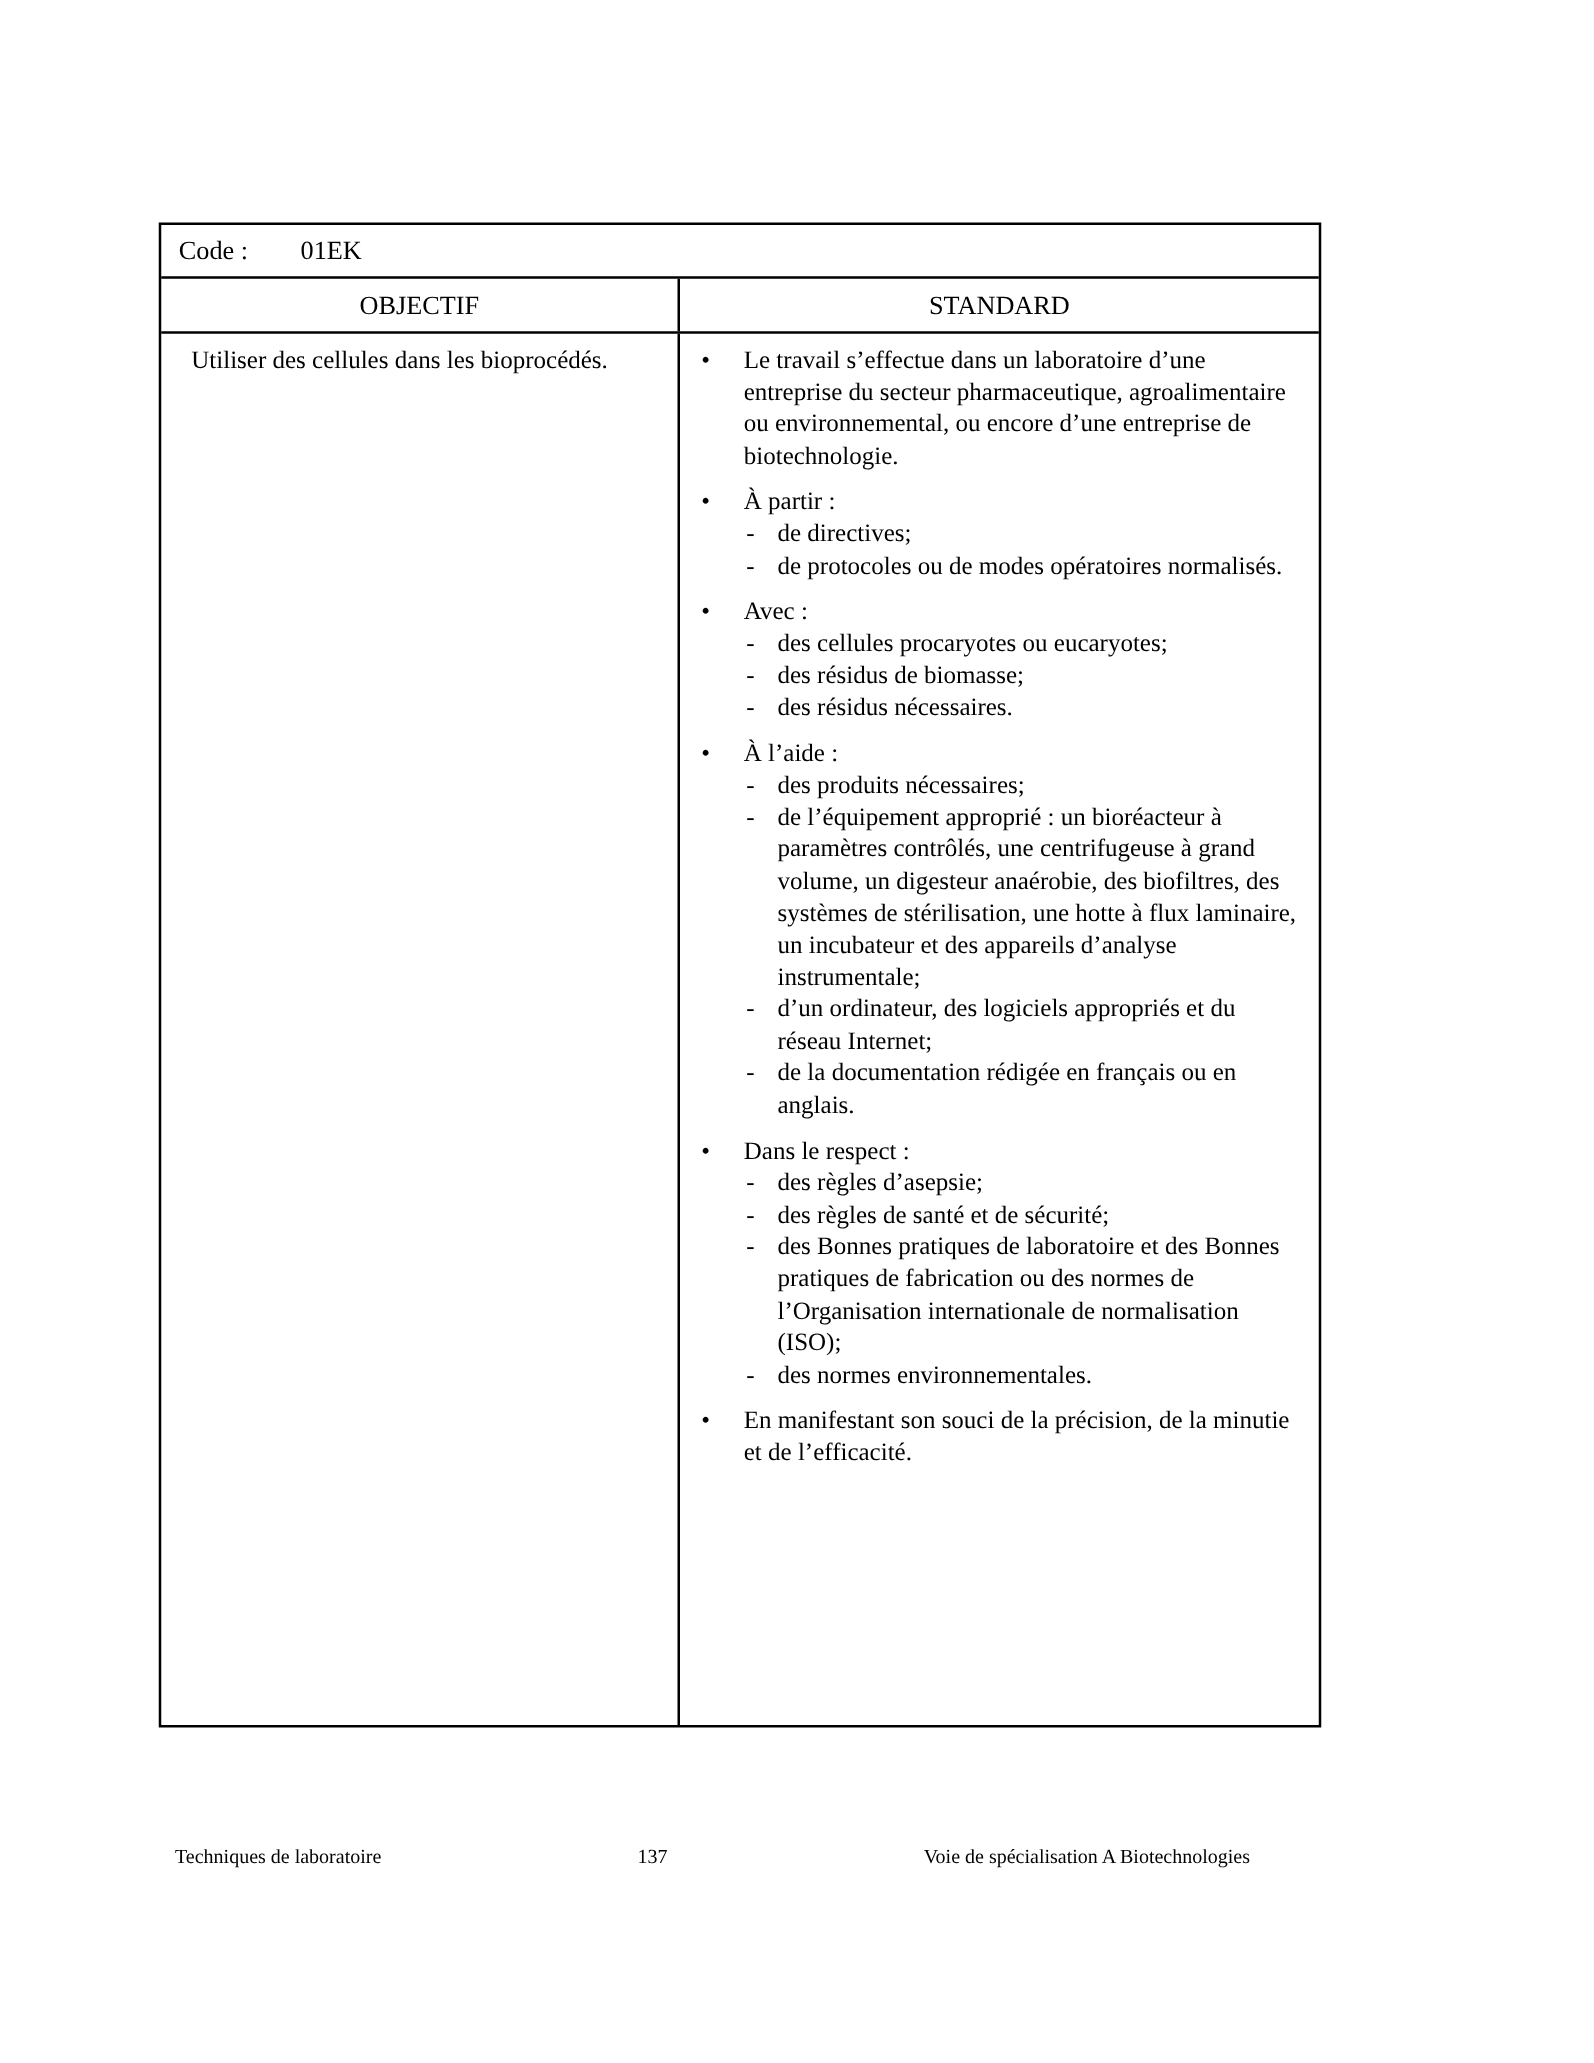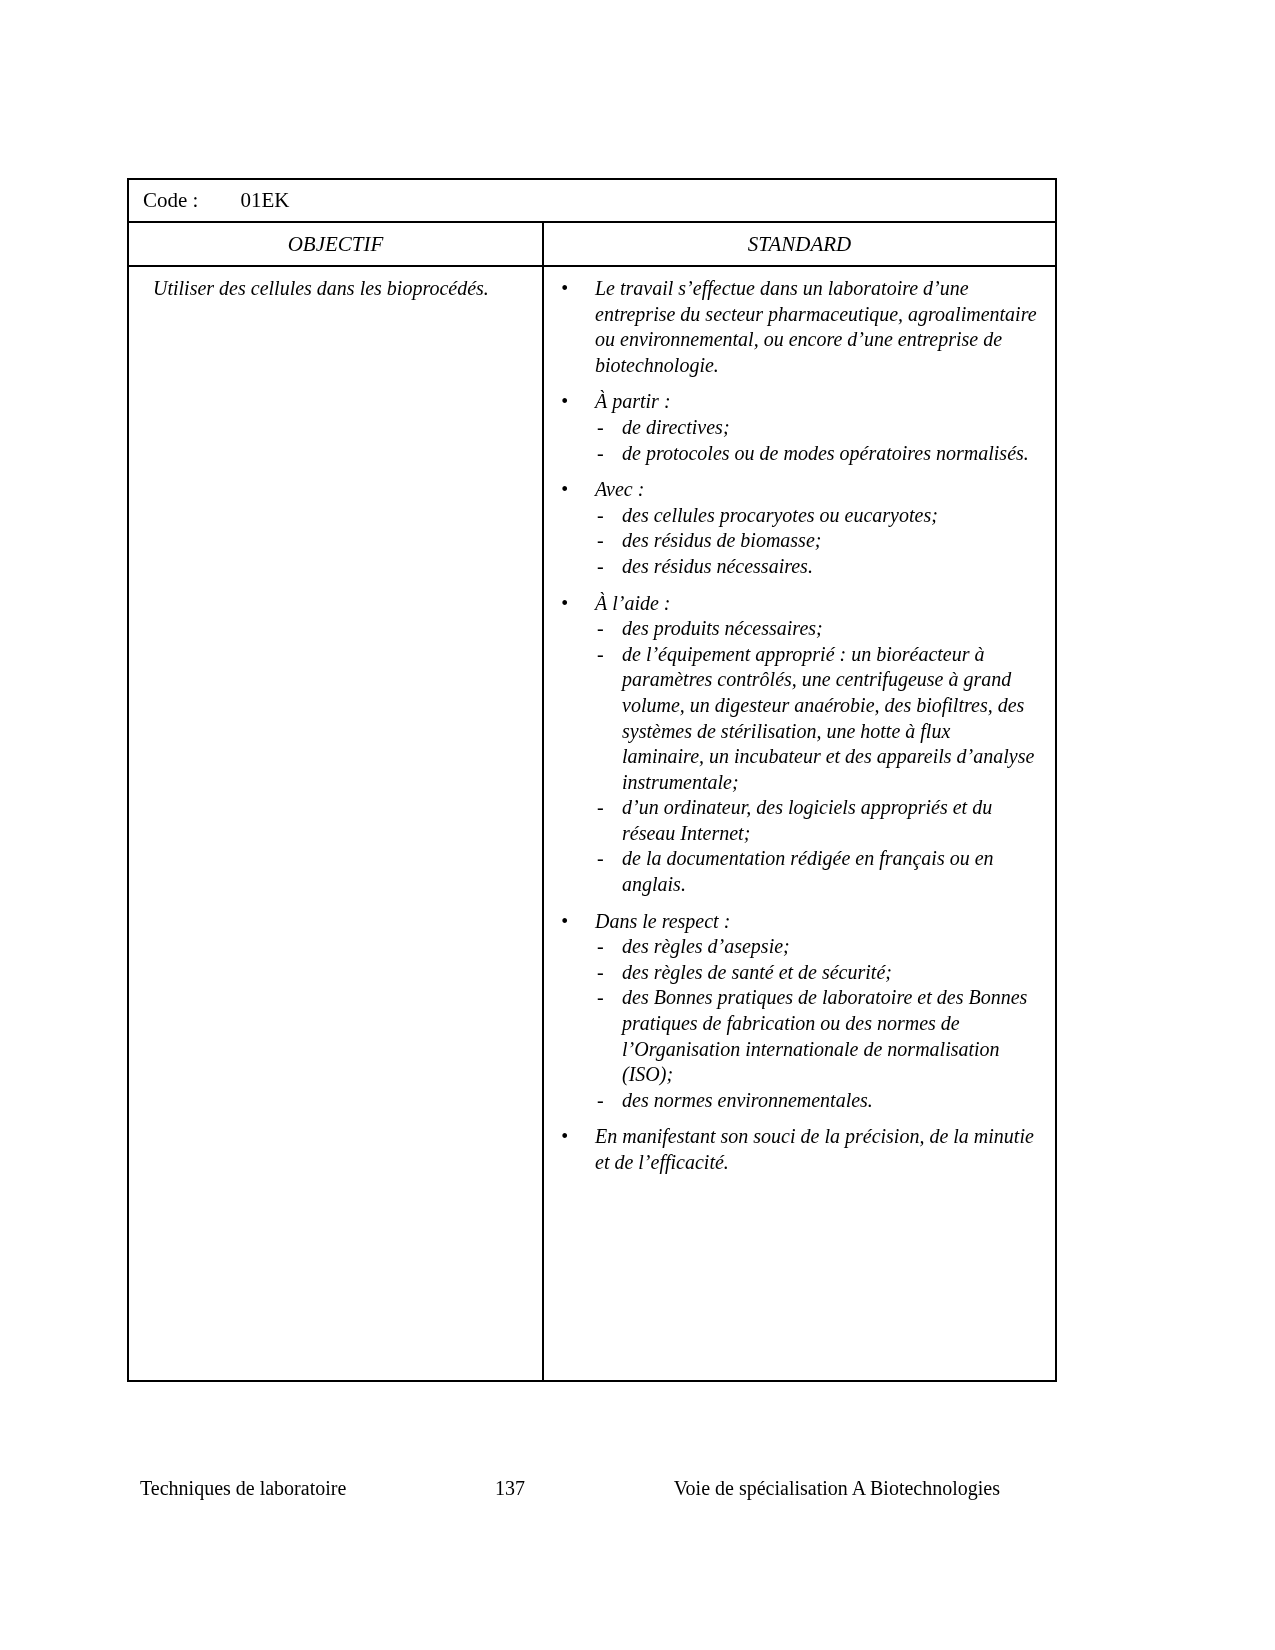--- a/index.html
+++ b/index.html
@@ -22,21 +22,21 @@
   }
   .code-row {
     height: 43px;
     display: flex;
     align-items: center;
     border-bottom: 2px solid #000;
     font-size: 21px;
     padding-left: 14px;
   }
   .code-value { margin-left: 42px; text-align: right; }
-  .row { display: flex; font-style: italic; }
+  .row { display: flex; }
   .header-row { height: 44px; border-bottom: 2px solid #000; }
   .subheader-row { height: 37px; border-bottom: 3px solid #000; }
   .content-row { height: 1113px; }
   .cell-left { width: 413px; flex: none; }
   .cell-right { flex: 1; border-left: 2px solid #000; }
   .centered {
     display: flex;
     align-items: center;
     justify-content: center;
     font-size: 21px;
@@ -62,21 +62,21 @@
   .sm { flex: none; width: 27px; padding-left: 2px; }
   .st { flex: 1; }
   .footer {
     position: absolute;
     left: 140px;
     top: 1477px;
     width: 860px;
     display: flex;
     justify-content: space-between;
     align-items: baseline;
-    font-size: 20px;
+    font-size: 16px;
   }
 </style>
 </head>
 <body>
 
 <div class="page">
 
   <div class="doc-table">
 
     <div class="code-row">

